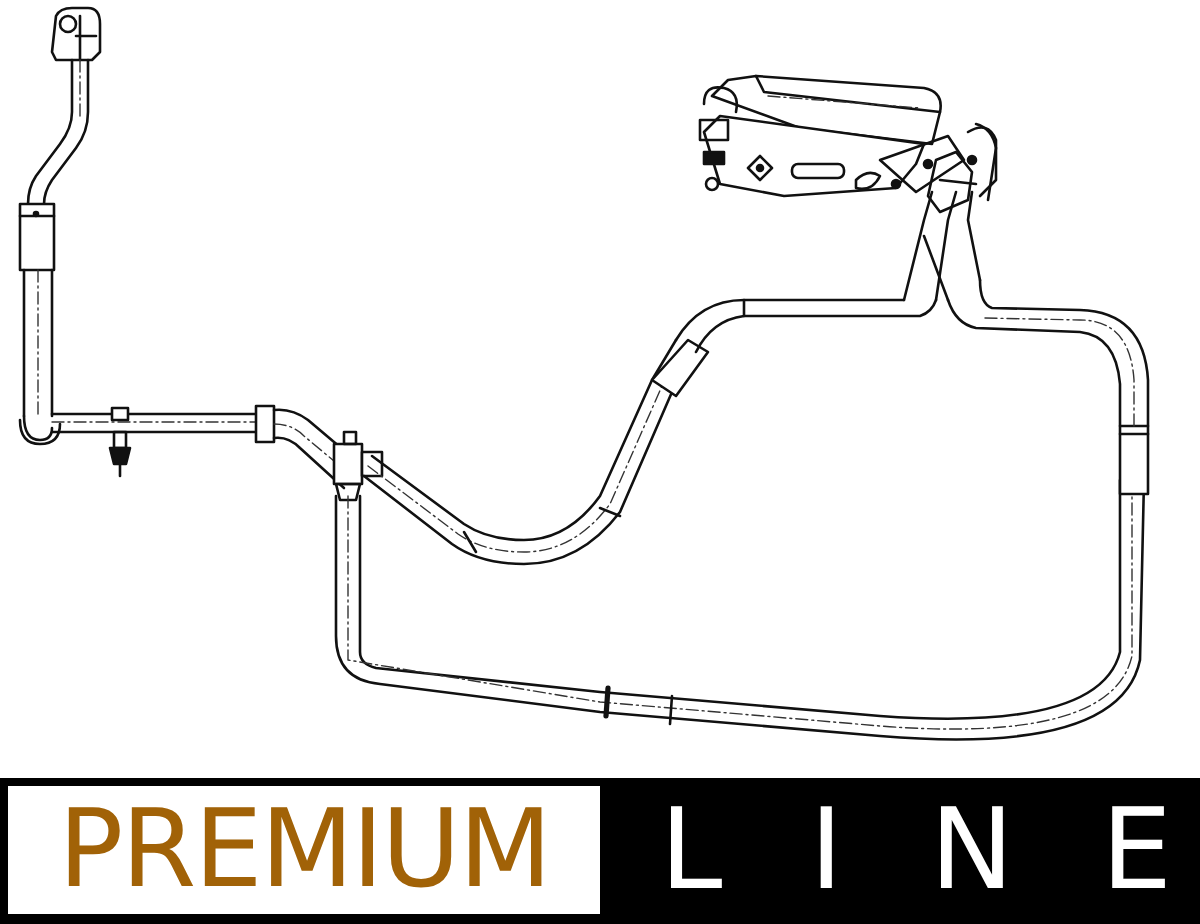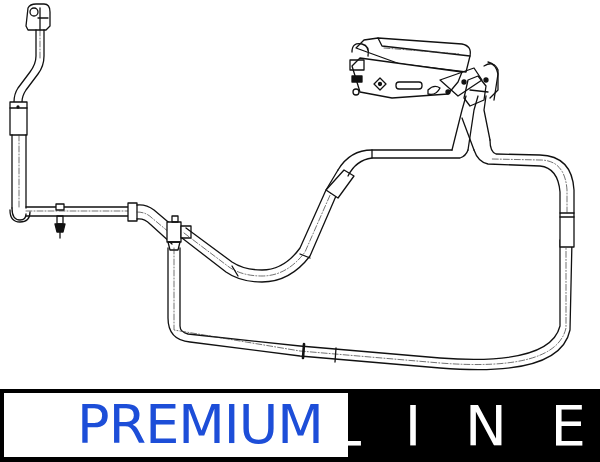--- a/index.html
+++ b/index.html
@@ -14,23 +14,23 @@
     .hose .fill-black { fill: #111; }
     .hose .fill-white { fill: #fff; }
     .banner {
       position: absolute; left: 0; top: 389px; width: 600px; height: 73px;
       background: #000;
     }
     .banner-premium {
       position: absolute; left: 4px; top: 4px; width: 296px; height: 64px;
       background: #fff;
       display: flex; align-items: center; justify-content: center;
-      color: #1d4ed8;
+      color: #a16207;
       font-family: "DejaVu Sans", sans-serif;
-      font-size: 54px; letter-spacing: -1px; line-height: 1; padding-left: 48px;
+      font-size: 54px; letter-spacing: -1px; line-height: 1;
     }
     .banner-line {
       position: absolute; left: 300px; top: 0; width: 300px; height: 73px;
       display: flex; align-items: center; justify-content: space-between;
       padding: 0 14px 0 30px; box-sizing: border-box;
       color: #fff;
       font-family: "DejaVu Sans", sans-serif;
       font-size: 56px; line-height: 1;
     }
     .banner-line span { display: inline-block; }

